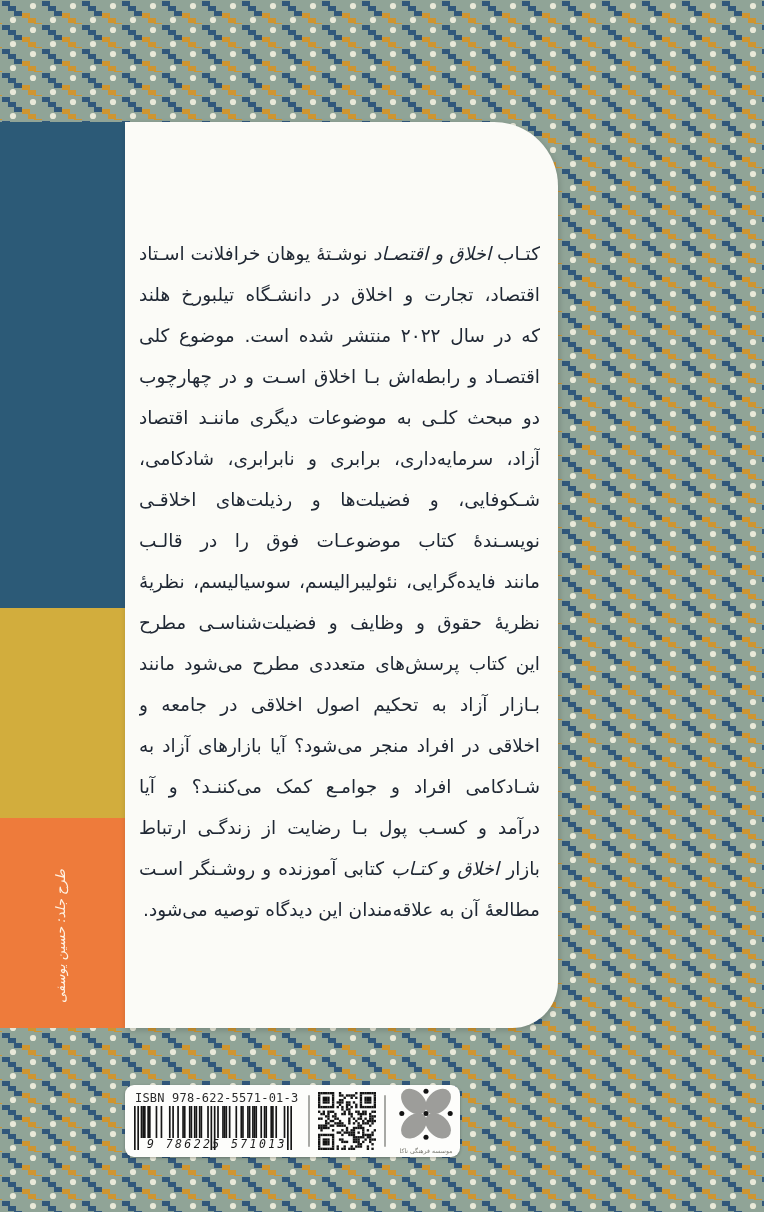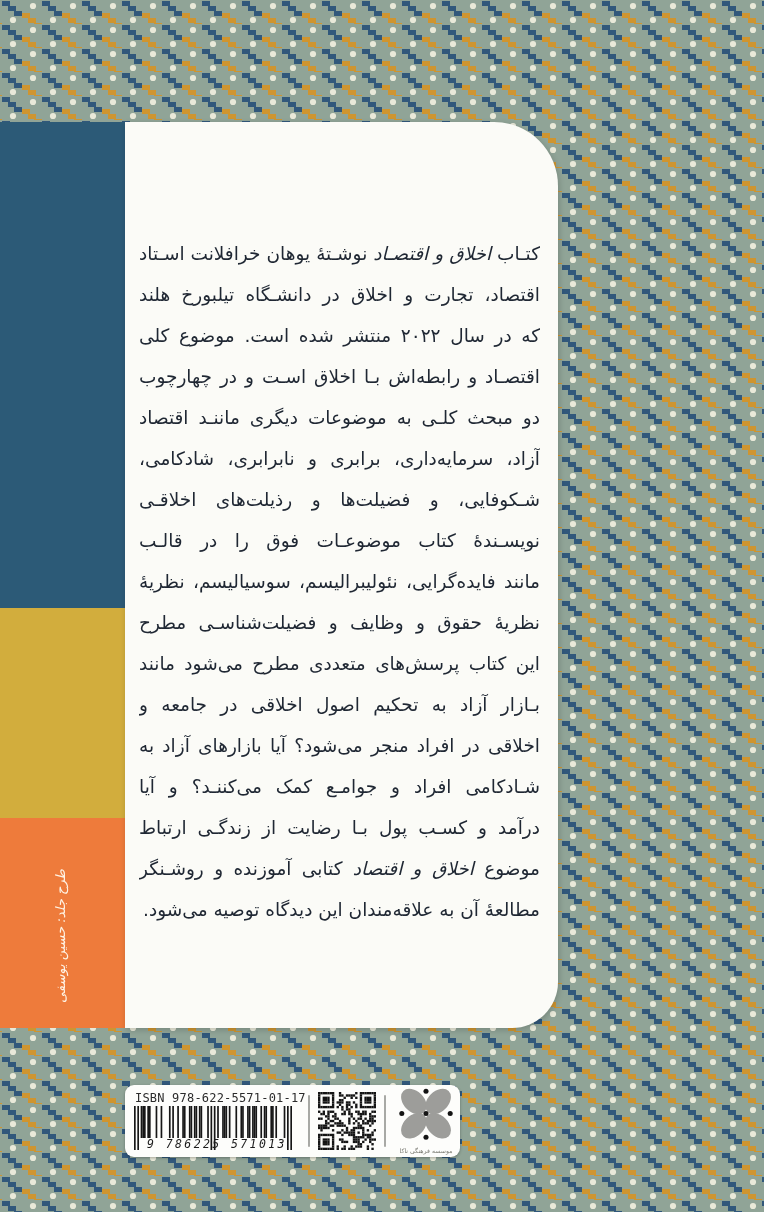--- a/index.html
+++ b/index.html
@@ -90,27 +90,27 @@
       <div class="bline" dir="rtl">آزاد، سرمایه‌داری، برابری و نابرابری، شادکامی، به‌زیستی،</div>
       <div class="bline" dir="rtl">شـکوفایی، و فضیلت‌ها و رذیلت‌های اخلاقـی می‌پردازد.</div>
       <div class="bline" dir="rtl">نویسـندهٔ کتاب موضوعـات فوق را در قالـب دیدگاه‌هایی</div>
       <div class="bline" dir="rtl">مانند فایده‌گرایی، نئولیبرالیسم، سوسیالیسم، نظریهٔ عدالت،</div>
       <div class="bline" dir="rtl">نظریهٔ حقوق و وظایف و فضیلت‌شناسـی مطرح می‌کند. در</div>
       <div class="bline" dir="rtl">این کتاب پرسش‌های متعددی مطرح می‌شود مانند اینکه آیا</div>
       <div class="bline" dir="rtl">بـازار آزاد به تحکیم اصول اخلاقی در جامعه و رفتارهای</div>
       <div class="bline" dir="rtl">اخلاقی در افراد منجر می‌شود؟ آیا بازارهای آزاد به افزایش</div>
       <div class="bline" dir="rtl">شـادکامی افراد و جوامـع کمک می‌کننـد؟ و آیا افزایش</div>
       <div class="bline" dir="rtl">درآمد و کسـب پول بـا رضایت از زندگـی ارتباط دارد؟</div>
-      <div class="bline" dir="rtl"><span>موضوع </span><span class="it">اخلاق و اقتصاد</span><span> کتابی آموزنده و روشـنگر اسـت و</span></div>
+      <div class="bline" dir="rtl"><span>بازار </span><span class="it">اخلاق و کتـاب</span><span> کتابی آموزنده و روشـنگر اسـت و</span></div>
       <div class="bline last" dir="rtl">مطالعهٔ آن به علاقه‌مندان این دیدگاه توصیه می‌شود.</div>
     </div>
 
   <div class="isbn-box">
     <div class="bc-block">
-      <div class="isbn-label">ISBN 978-622-5571-01-17</div>
+      <div class="isbn-label">ISBN 978-622-5571-01-3</div>
       <svg id="ean" class="ean" width="158" height="44">
           <rect x="0.00" y="0" width="1.68" height="44"></rect>
           <rect x="3.33" y="0" width="1.68" height="44"></rect>
           <rect x="6.65" y="0" width="1.68" height="32"></rect>
           <rect x="8.32" y="0" width="1.68" height="32"></rect>
           <rect x="9.98" y="0" width="1.68" height="32"></rect>
           <rect x="13.31" y="0" width="1.68" height="32"></rect>
           <rect x="14.97" y="0" width="1.68" height="32"></rect>
           <rect x="21.62" y="0" width="1.68" height="32"></rect>
           <rect x="26.61" y="0" width="1.68" height="32"></rect>

